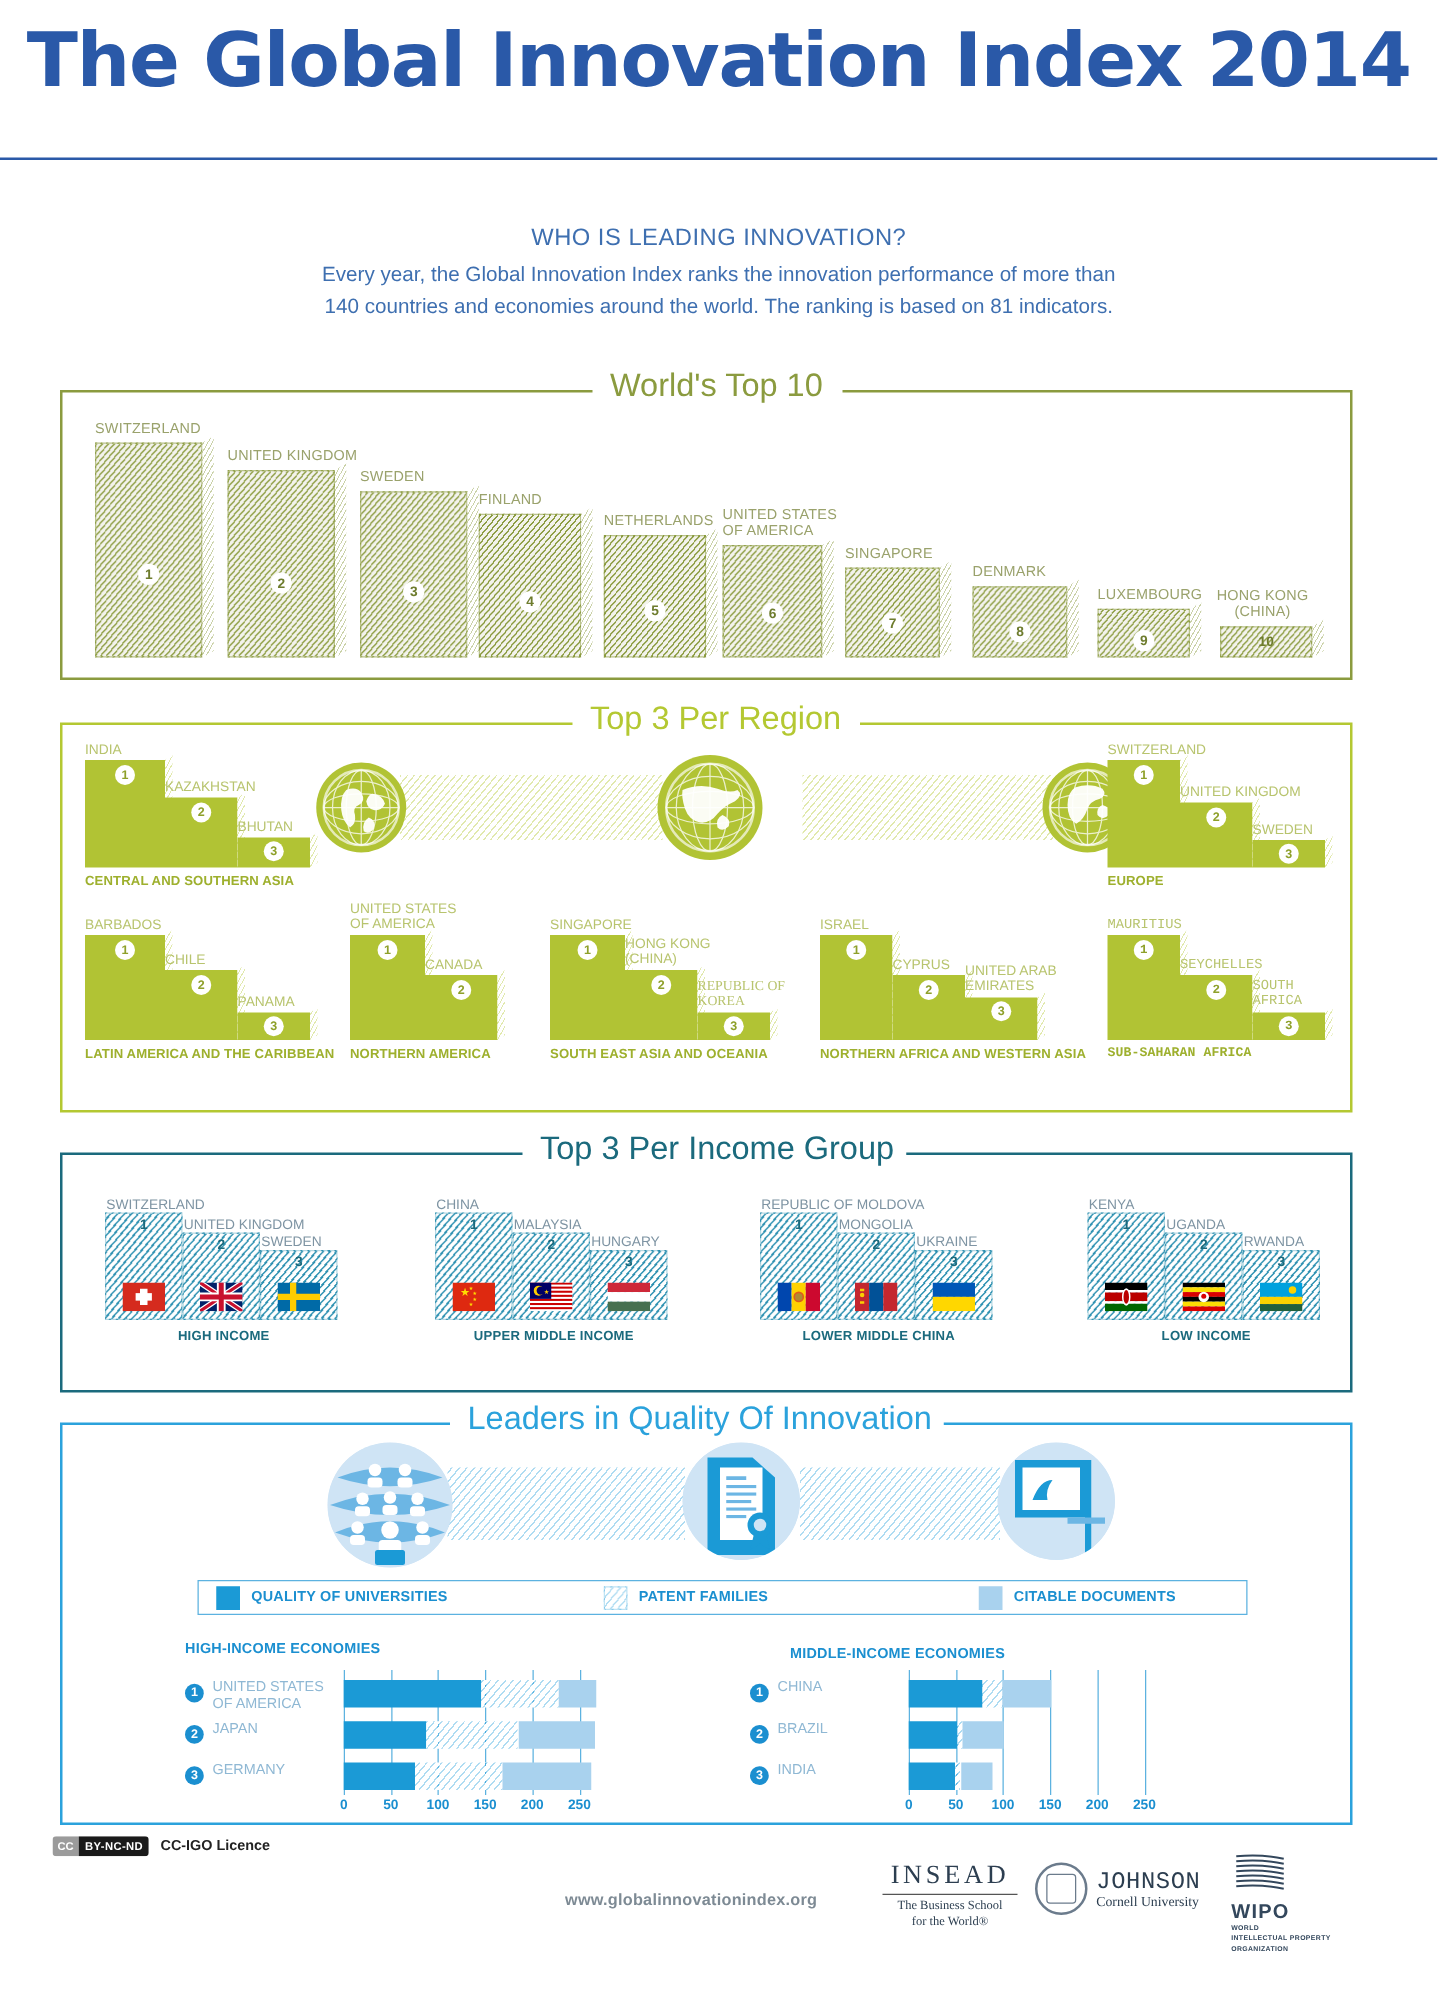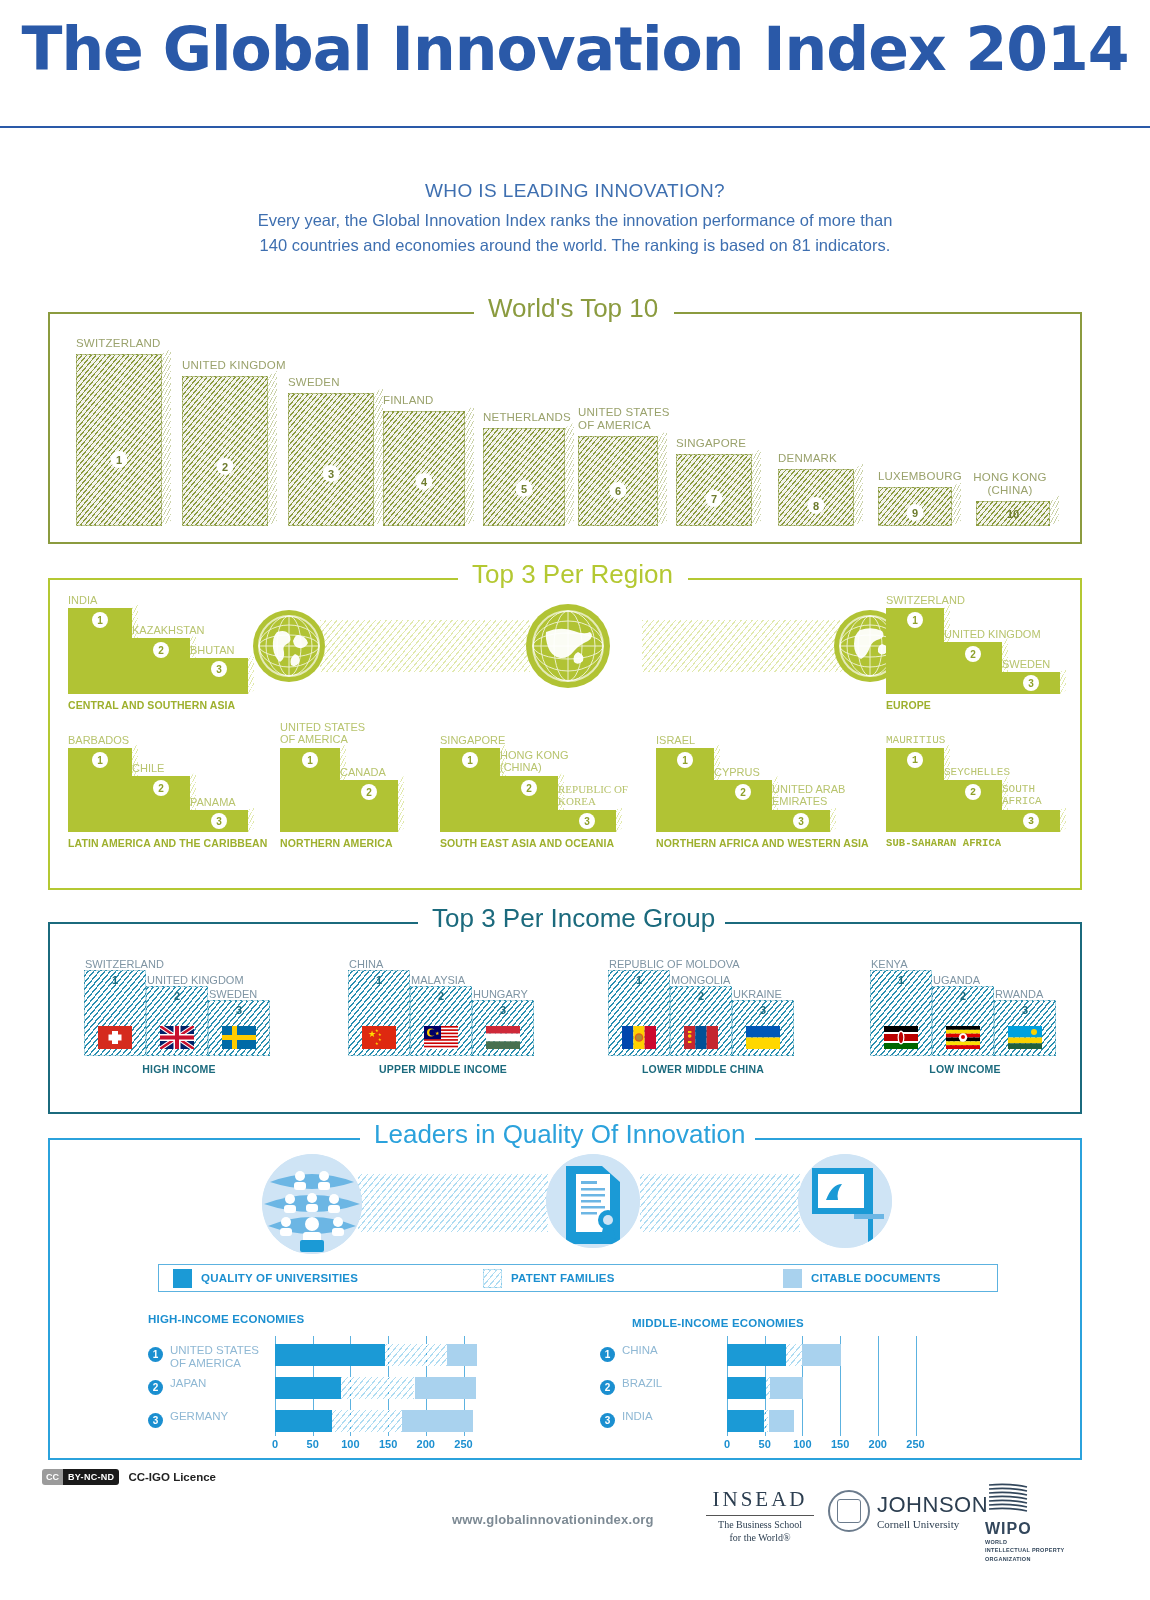--- a/index.html
+++ b/index.html
@@ -150,21 +150,21 @@
   .insead{left:700px;top:1487px;width:120px;}
   .insead .n{font-family:"Liberation Serif", serif;font-size:21px;letter-spacing:3px;}
   .insead .u{height:1px;background:#555;margin:3px 6px 0;}
   .insead .s{font-family:"Liberation Serif", serif;font-size:10px;line-height:1.25;margin-top:3px;}
   .johnson{left:828px;top:1490px;width:140px;display:flex;align-items:center;}
   .johnson .seal{width:42px;height:42px;border-radius:50%;border:2px solid #6b7b8c;
      box-sizing:border-box;position:relative;flex:0 0 auto;}
   .johnson .seal:after{content:"";position:absolute;left:7px;top:7px;right:7px;bottom:7px;
      border:1px solid #6b7b8c;border-radius:3px;}
   .johnson .txt{margin-left:7px;text-align:left;}
-  .johnson .j{font-family:Liberation Sans, sans-serif;font-size:22px;letter-spacing:.5px;}
+  .johnson .j{font-family:Liberation Mono, monospace;font-size:19px;letter-spacing:.5px;}
   .johnson .c{font-family:"Liberation Serif", serif;font-size:11px;}
   .wipo{left:985px;top:1482px;width:110px;text-align:left;}
   .wipo .bars{width:46px;height:32px;}
   .wipo .w{font-family:"Liberation Sans", sans-serif;font-size:16px;font-weight:bold;
      letter-spacing:1px;color:#33475c;margin-top:2px;}
   .wipo .s{font-size:5.5px;font-weight:bold;color:#33475c;line-height:1.5;letter-spacing:.3px;}
 </style>
 </head>
 <body>
 
@@ -315,21 +315,21 @@
       <div class="rbar" style="left:0;width:64px;height:86px;">
         <div class="lbl">INDIA</div>
         <div class="shadow hatch-lime-lite"></div>
         <div class="rank">1</div>
       </div>
       <div class="rbar" style="left:64px;width:58px;height:56px;">
         <div class="lbl">KAZAKHSTAN</div>
         <div class="shadow hatch-lime-lite"></div>
         <div class="rank">2</div>
       </div>
-      <div class="rbar" style="left:122px;width:58px;height:36px;">
+      <div class="rbar" style="left:122px;width:58px;height:24px;">
         <div class="lbl">BHUTAN</div>
         <div class="shadow hatch-lime-lite"></div>
         <div class="rank" style="top:3px">3</div>
       </div>
       <div class="cap">CENTRAL AND SOUTHERN ASIA</div>
     </div>
 
     <div class="rgroup" style="left:838px;top:30px;width:190px;height:86px;">
       <div class="rbar" style="left:0;width:58px;height:86px;">
         <div class="lbl">SWITZERLAND</div>
@@ -405,21 +405,21 @@
       <div class="rbar" style="left:0;width:58px;height:84px;margin-top:40px;">
         <div class="lbl">ISRAEL</div>
         <div class="shadow hatch-lime-lite"></div>
         <div class="rank">1</div>
       </div>
       <div class="rbar" style="left:58px;width:58px;height:52px;">
         <div class="lbl">CYPRUS</div>
         <div class="shadow hatch-lime-lite"></div>
         <div class="rank">2</div>
       </div>
-      <div class="rbar" style="left:116px;width:58px;height:22px;">
+      <div class="rbar" style="left:116px;width:58px;height:34px;">
         <div class="lbl" style="width:80px;white-space:normal;line-height:1.15;">UNITED ARAB EMIRATES</div>
         <div class="shadow hatch-lime-lite"></div>
         <div class="rank" style="top:3px">3</div>
       </div>
       <div class="cap">NORTHERN AFRICA AND WESTERN ASIA</div>
     </div>
 
     <div class="rgroup" style="left:838px;top:170px;width:190px;height:84px;font-family:Liberation Mono, monospace;">
       <div class="rbar" style="left:0;width:58px;height:84px;">
         <div class="lbl">MAURITIUS</div>

